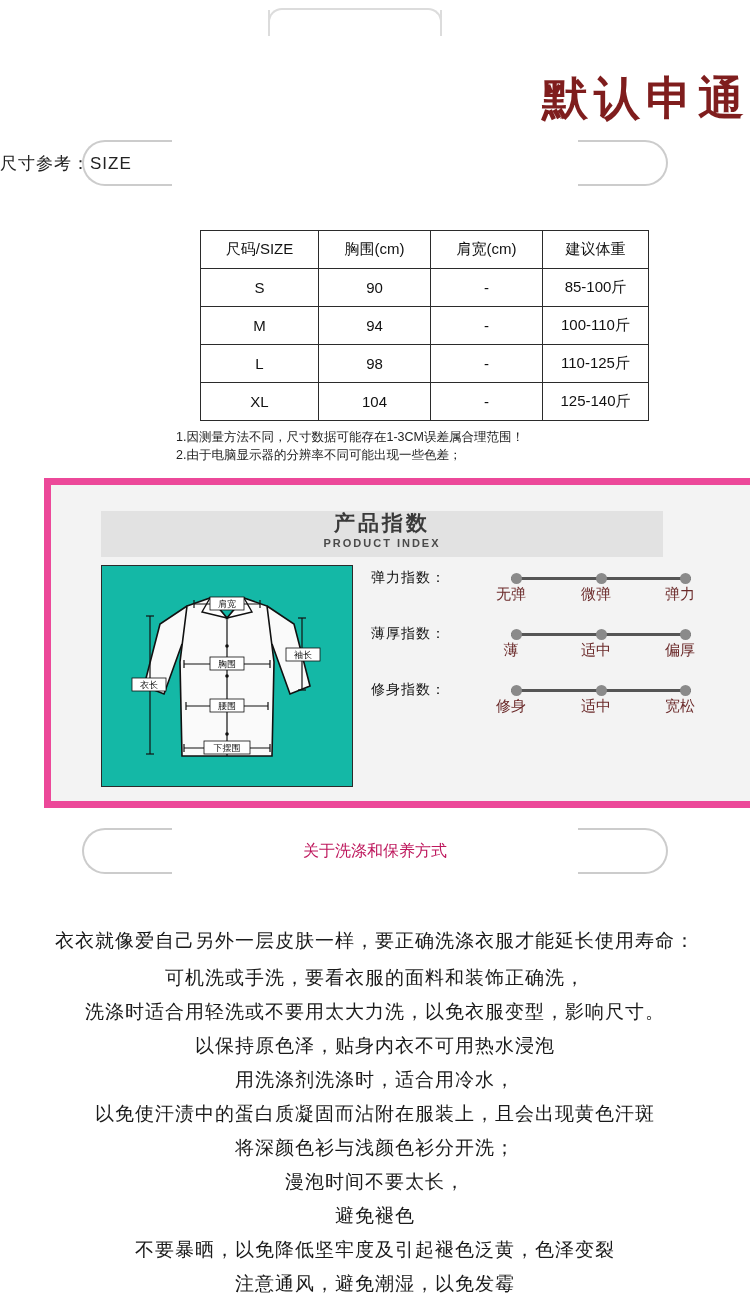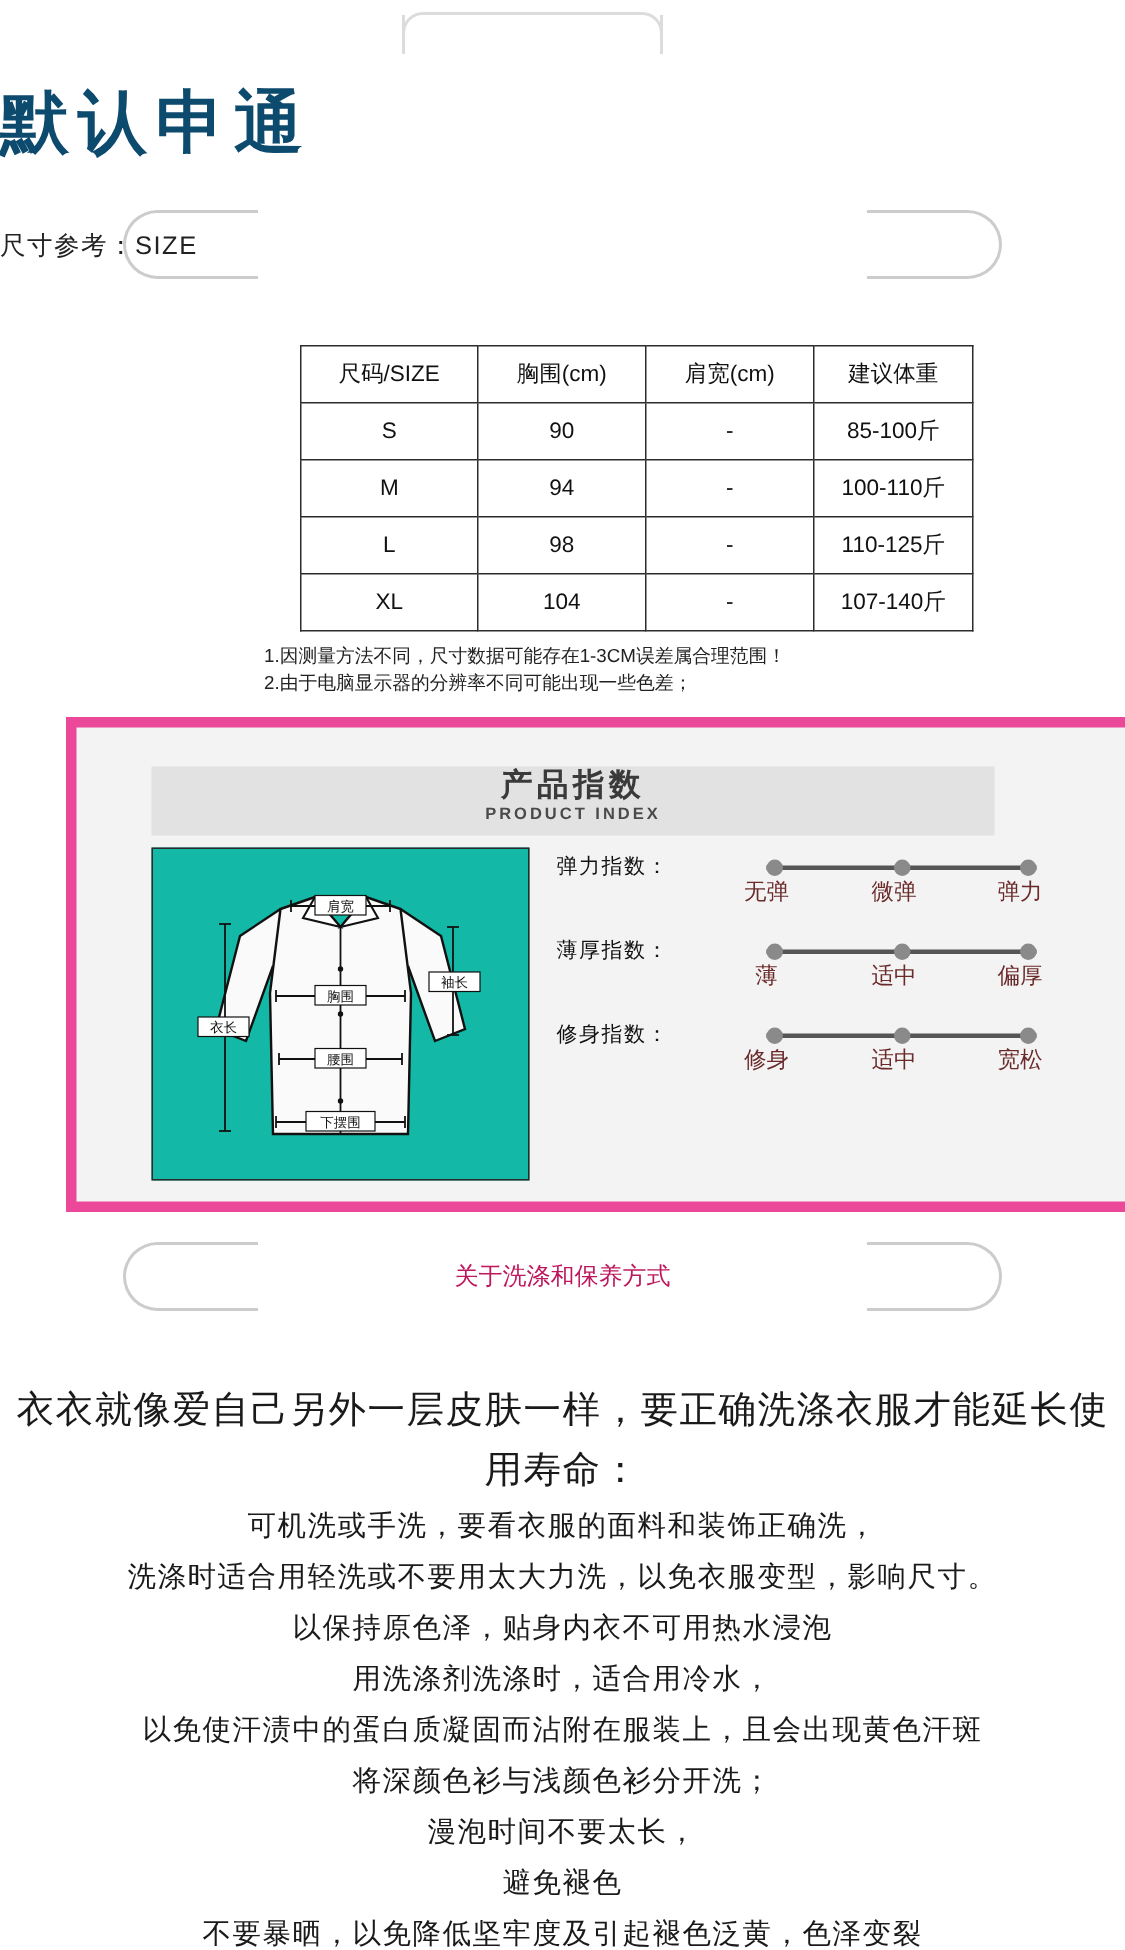--- a/index.html
+++ b/index.html
@@ -36,27 +36,27 @@
     height: 26px;
     border-top: 2px solid #dcdcdc;
     border-left: 2px solid #dcdcdc;
     border-right: 2px solid #dcdcdc;
     border-radius: 14px 14px 0 0;
     box-sizing: content-box;
   }
   .page-title {
     position: absolute;
     left: 0;
-    top: 51px;
+    top: 68px;
     width: 750px;
-    text-align: left;
+    text-align: right;
     font-size: 46px;
     letter-spacing: 6px;
     font-weight: bold;
-    color: #0c4a6e;
+    color: #7f1d1d;
     font-family: "DejaVu Sans", sans-serif;
   }
 
   
   .capsule {
     position: absolute;
     height: 46px;
     border: 2px solid #cccccc;
     border-radius: 23px;
     box-sizing: border-box;
@@ -228,21 +228,21 @@
     font-family: "DejaVu Serif", serif;
     color: #1a1a1a;
   }
   .care-line {
     display: block;
     line-height: 34px;
     font-size: 19px;
     letter-spacing: 1px;
   }
   .care-line.first {
-    font-size: 25px;
+    font-size: 19px;
     line-height: 40px;
   }
 </style>
 </head>
 <body>
 
 <div class="top-bracket"></div>
 <div class="page-title">默认申通</div>
 
 <div class="capsule capsule-left" style="top:140px;"></div>
@@ -281,21 +281,21 @@
       <tr>
         <td>L</td>
         <td>98</td>
         <td>-</td>
         <td>110-125斤</td>
       </tr>
       <tr>
         <td>XL</td>
         <td>104</td>
         <td>-</td>
-        <td>107-140斤</td>
+        <td>125-140斤</td>
       </tr>
     </tbody>
   </table>
 </div>
 
 <div class="notes">
   <div>1.因测量方法不同，尺寸数据可能存在1-3CM误差属合理范围！</div>
   <div>2.由于电脑显示器的分辨率不同可能出现一些色差；</div>
 </div>
 

